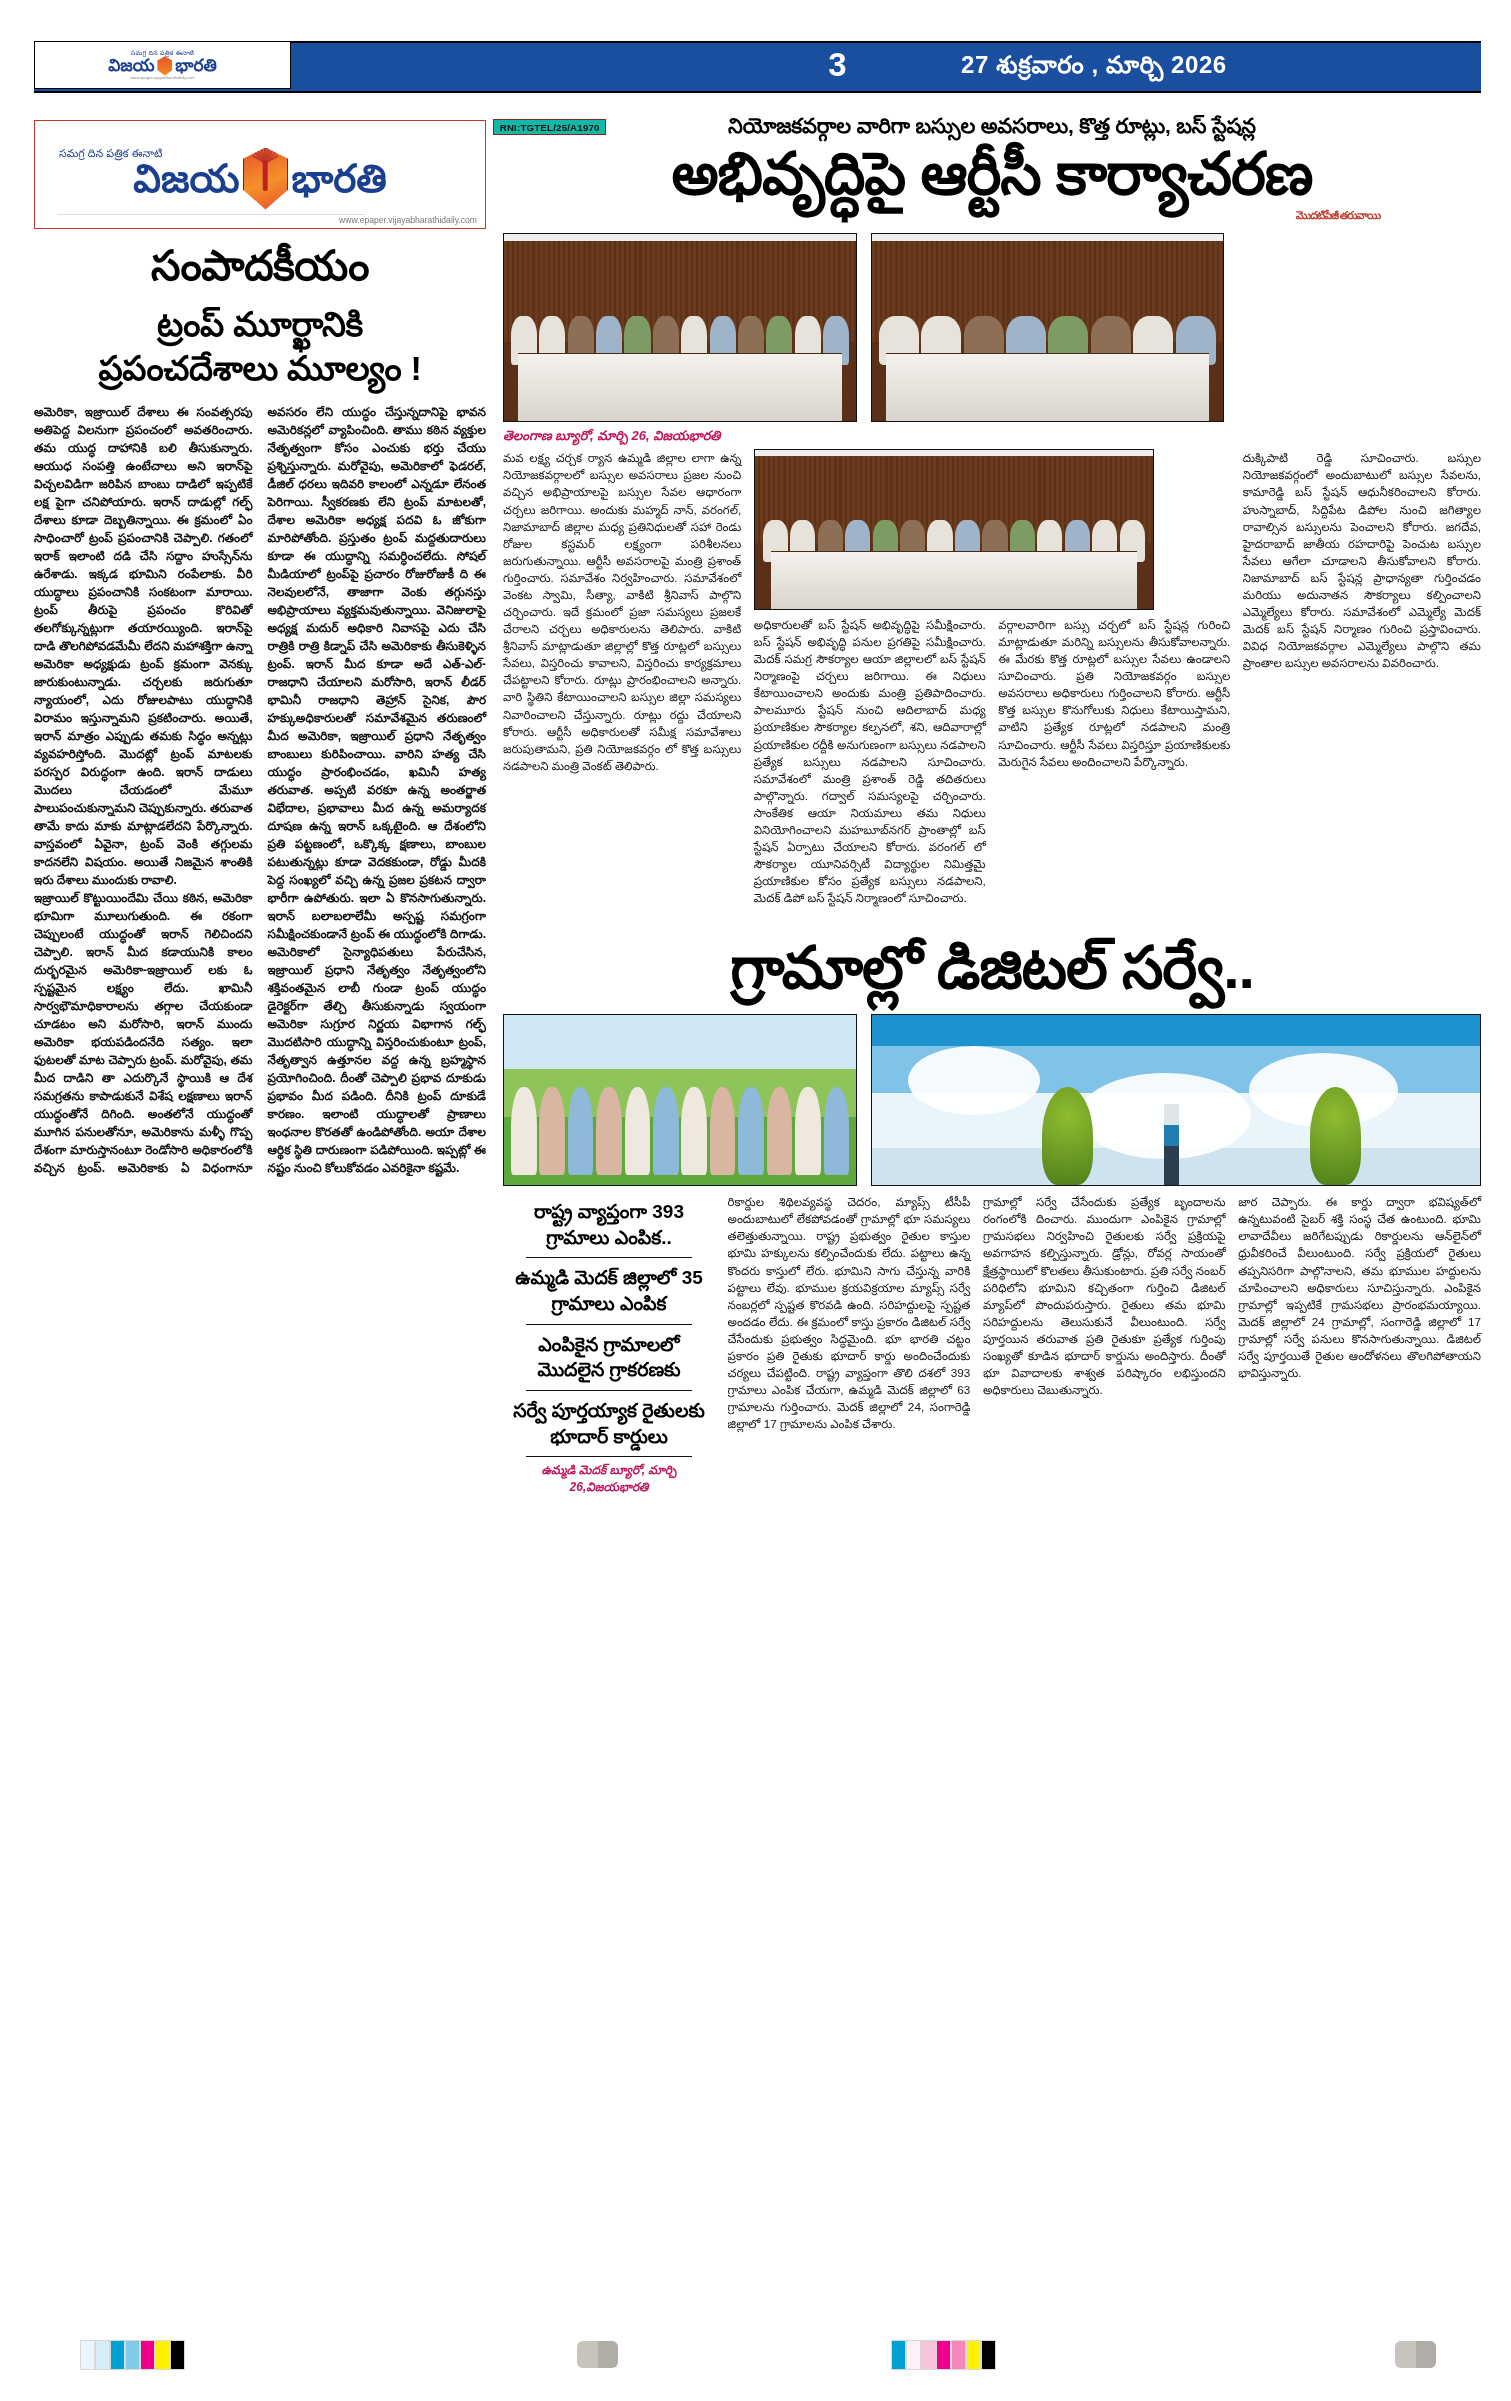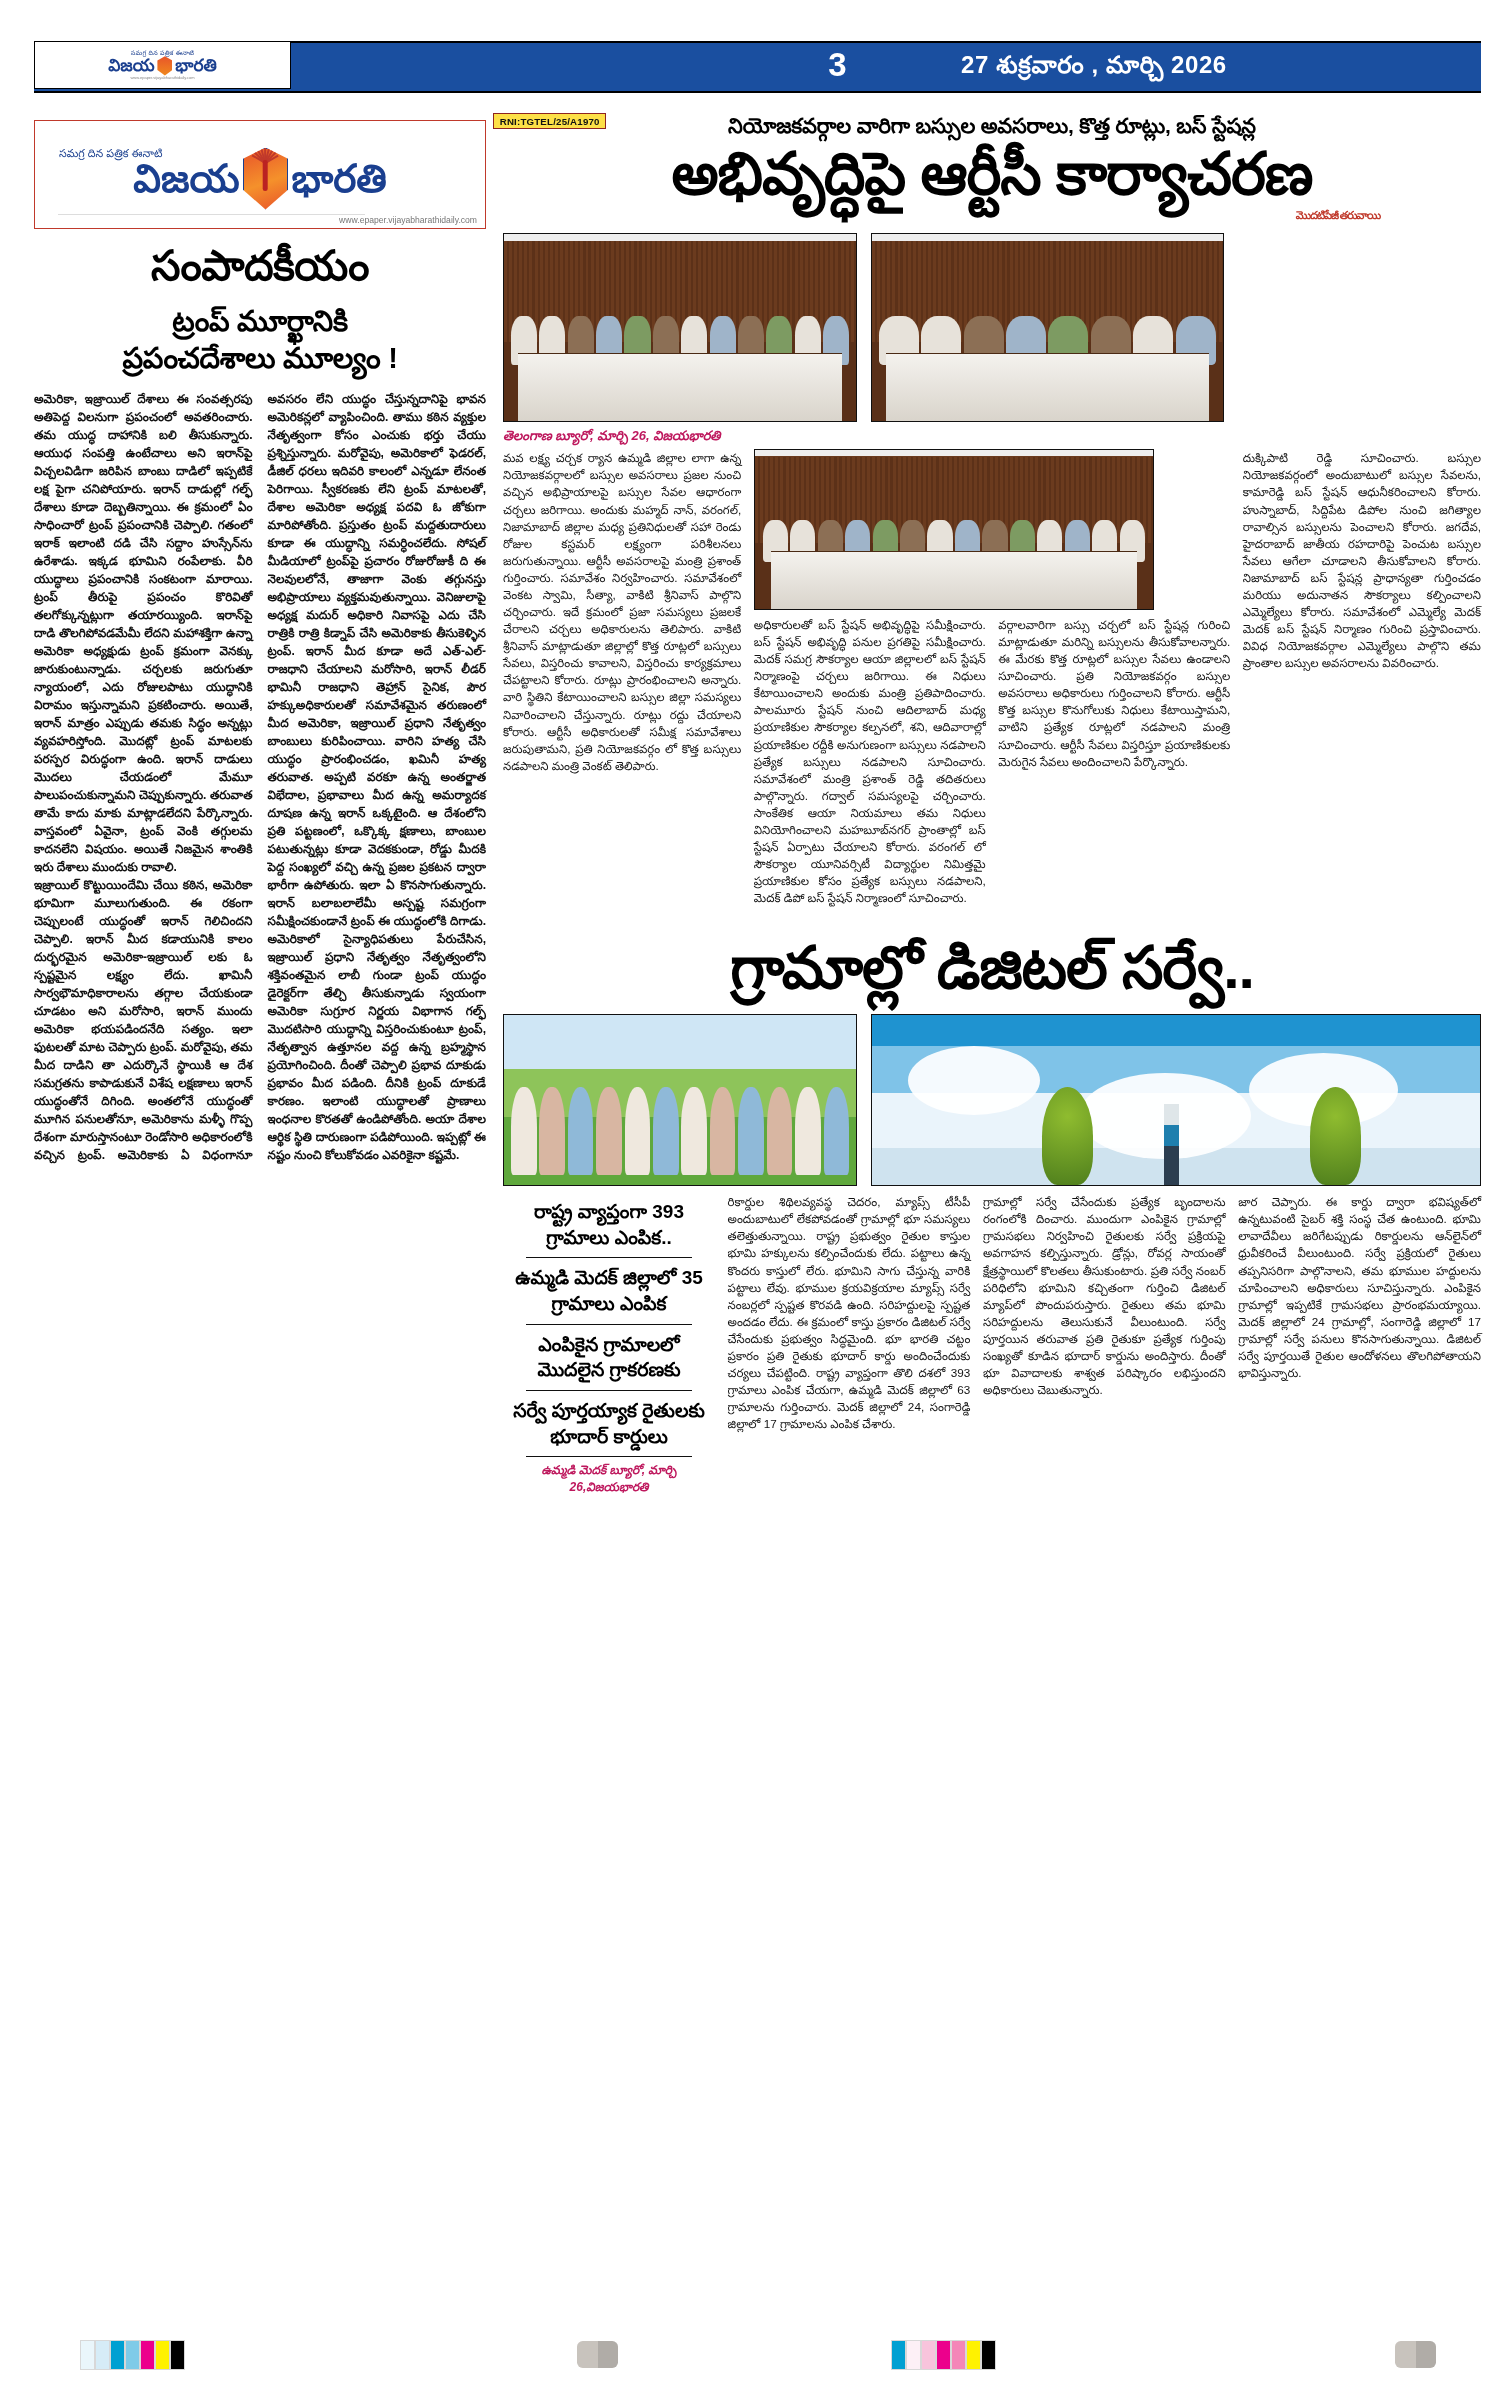--- a/index.html
+++ b/index.html
@@ -61,31 +61,31 @@
   .logo-emblem:after{
     content:"";position:absolute;left:50%;top:11.4px;transform:translateX(-50%);
     width:4.6px;height:31px;background:#b22;border-radius:2.3px;
   }
   .rays{position:absolute;left:50%;top:-15px;transform:translateX(-50%);width:86px;height:29px;}
   .rays i{position:absolute;left:50%;bottom:0;width:1.7px;height:15px;background:#c0392b;transform-origin:bottom center;}
   .logo-url{position:absolute;right:8px;bottom:3.4px;font-size:8.6px;color:#777;}
   .logo-rule{position:absolute;left:23px;right:120px;bottom:12.6px;height:1.1px;background:#ddd;}
 
   .rni-badge{
-    position:absolute;left:493px;top:113px;
-    border:1.7px solid #8e2420;background:#fde047;padding:1.7px 5.7px;
+    position:absolute;left:493px;top:119px;
+    border:1.7px solid #8e2420;background:#14b8a6;padding:1.7px 5.7px;
     font-size:9.7px;font-weight:bold;color:#111;letter-spacing:0.2px;z-index:5;
   }
 
   .ed-title{
     font-size:42px;font-weight:bold;color:#000;text-align:center;
     margin-top:15px;line-height:1.05;letter-spacing:-0.6px;
   }
   .ed-sub{
-    font-size:29px;font-weight:bold;color:#000;text-align:center;
+    font-size:34px;font-weight:bold;color:#000;text-align:center;
     margin-top:15px;line-height:1.28;letter-spacing:-0.3px;
   }
   .ed-body{
     margin-top:12.6px;column-count:2;column-gap:15px;column-rule:0;
     font-size:12px;line-height:1.5;text-align:justify;color:#111;
     hyphens:auto;
   }
   .ed-body p{margin:0 0 0 0;text-indent:0;font-weight:bold;}
 
   

